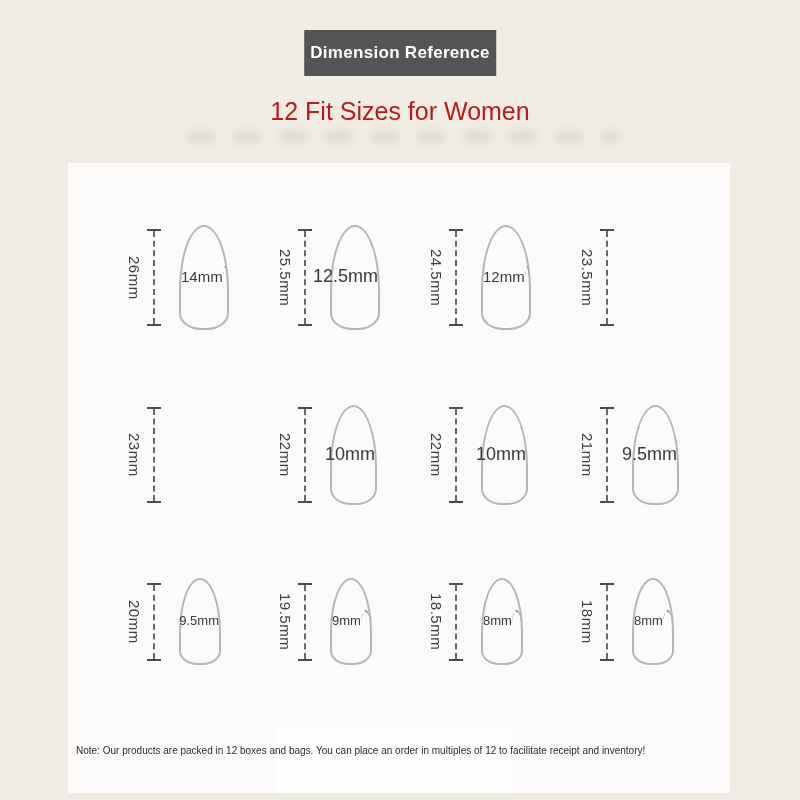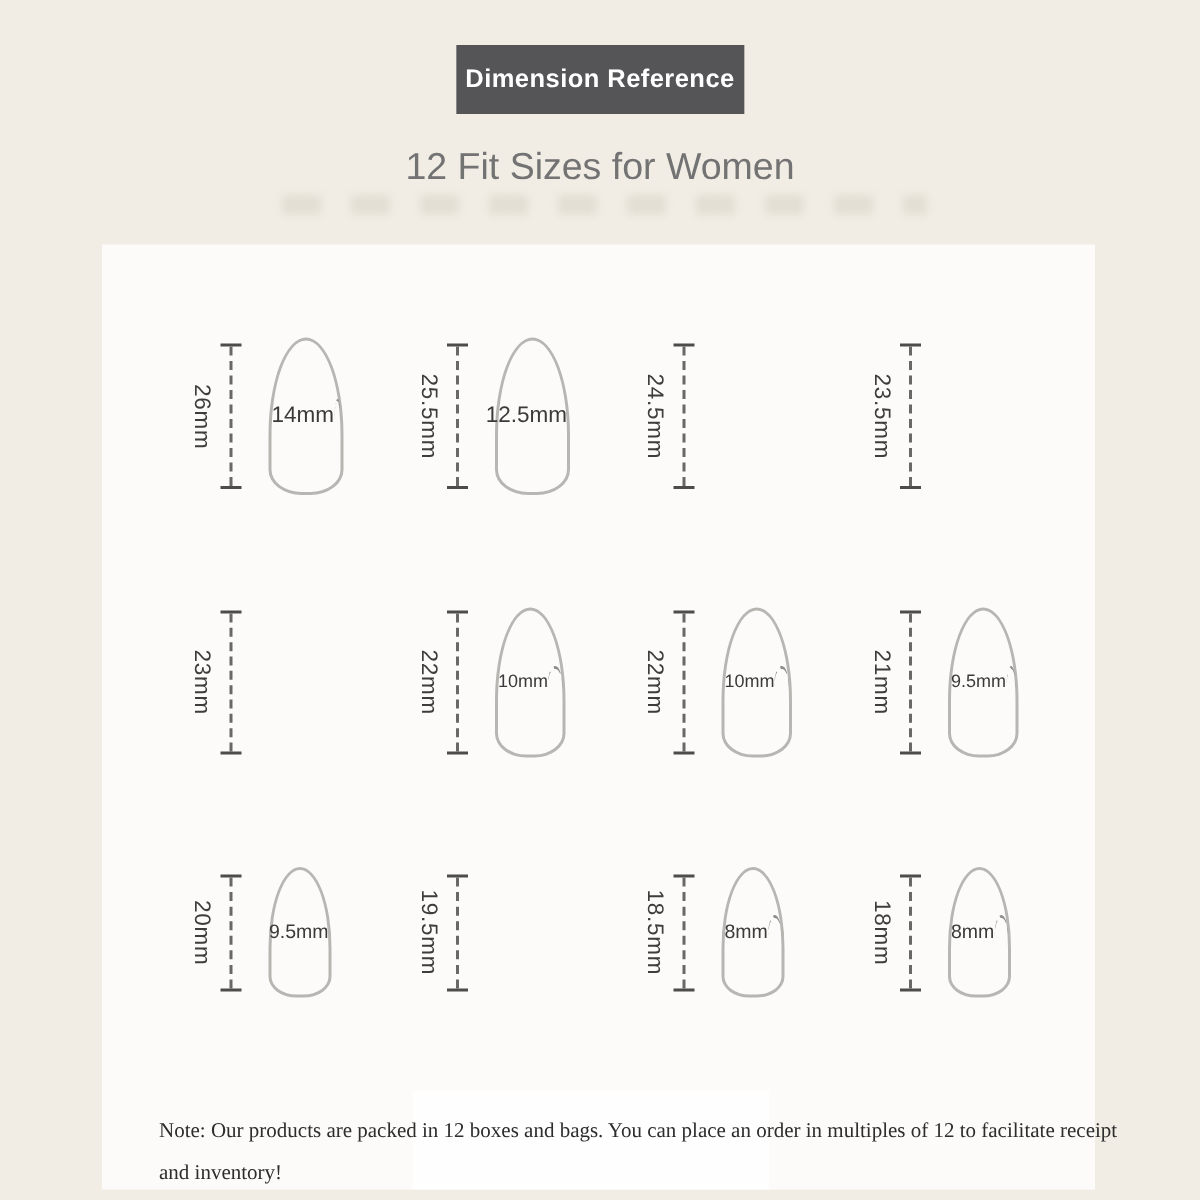--- a/index.html
+++ b/index.html
@@ -10,21 +10,21 @@
   }
   
   .badge{
     position:absolute;left:50%;top:30px;transform:translateX(-50%);
     height:46px;display:flex;align-items:center;padding:0 6px;
     background:#555457;color:#ffffff;font-size:17px;font-weight:bold;
     letter-spacing:.3px;white-space:nowrap;
   }
   .heading{
     position:absolute;top:97px;left:0;right:0;text-align:center;
-    font-size:25px;color:#737373;
+    font-size:25px;color:#b91c1c;
   }
   .ghost{
     position:absolute;top:130px;left:188px;width:430px;height:13px;
     background:repeating-linear-gradient(90deg,
       rgba(150,140,124,.55) 0 26px, rgba(150,140,124,0) 26px 46px);
     filter:blur(3px);opacity:.28;
   }
   
   .panel{
     position:absolute;left:68px;top:163px;width:662px;height:630px;
@@ -49,36 +49,36 @@
   .nail{
     border:2px solid #b8b6b2;box-sizing:border-box;background:transparent;
     border-radius:50% 50% 44% 44% / 62% 62% 16% 16%;
     display:flex;flex-direction:row;align-items:center;justify-content:flex-end;
   }
   .row1 .nail{width:50px;height:105px;}
   .row2 .nail{width:47px;height:100px;}
   .row3 .nail{width:42px;height:87px;}
   .wlabel{color:#3a3a3a;margin-bottom:2px;white-space:nowrap;}
   .row1 .wlabel{font-size:15px;}
-  .row2 .wlabel{font-size:12px;}
+  .row2 .wlabel{font-size:18px;}
   .row3 .wlabel{font-size:13px;}
-  .wlabel.long{font-size:15px;}
+  .wlabel.long{font-size:18px;}
   .arc{
     width:76%;height:12px;margin-bottom:9px;
     border-top:2px dashed #8f8d89;
     border-radius:50% 50% 0 0 / 100% 100% 0 0;
   }
   
   .notepatch{
     position:absolute;left:275px;top:727px;width:238px;height:66px;
     background:#fefefe;
   }
   .note{
-    position:absolute;left:106px;top:741px;width:648px;
-    font-size:14px;line-height:2;color:#2d2d2d;font-family:Liberation Serif, serif;
+    position:absolute;left:76px;top:741px;width:648px;
+    font-size:10px;line-height:2;color:#2d2d2d;
   }
 </style>
 </head>
 <body>
 
 <div class="badge">
   <span>Dimension Reference</span>
 </div>
 
 <div class="heading">12 Fit Sizes for Women</div>
@@ -118,20 +118,24 @@
     </div>
     <div class="cell">
       <div class="dim">
         <span class="hlabel">24.5mm</span>
         <div class="vline">
             <i class="cap"></i>
             <i class="mid"></i>
             <i class="cap"></i>
           </div>
       </div>
+      <div class="nail">
+        <span class="wlabel">12mm</span>
+        <div class="arc"></div>
+      </div>
     </div>
     <div class="cell">
       <div class="dim">
         <span class="hlabel">23.5mm</span>
         <div class="vline">
             <i class="cap"></i>
             <i class="mid"></i>
             <i class="cap"></i>
           </div>
       </div>
@@ -209,20 +213,24 @@
       </div>
     </div>
     <div class="cell">
       <div class="dim">
         <span class="hlabel">19.5mm</span>
         <div class="vline">
             <i class="cap"></i>
             <i class="mid"></i>
             <i class="cap"></i>
           </div>
+      </div>
+      <div class="nail">
+        <span class="wlabel">9mm</span>
+        <div class="arc"></div>
       </div>
     </div>
     <div class="cell">
       <div class="dim">
         <span class="hlabel">18.5mm</span>
         <div class="vline">
             <i class="cap"></i>
             <i class="mid"></i>
             <i class="cap"></i>
           </div>

